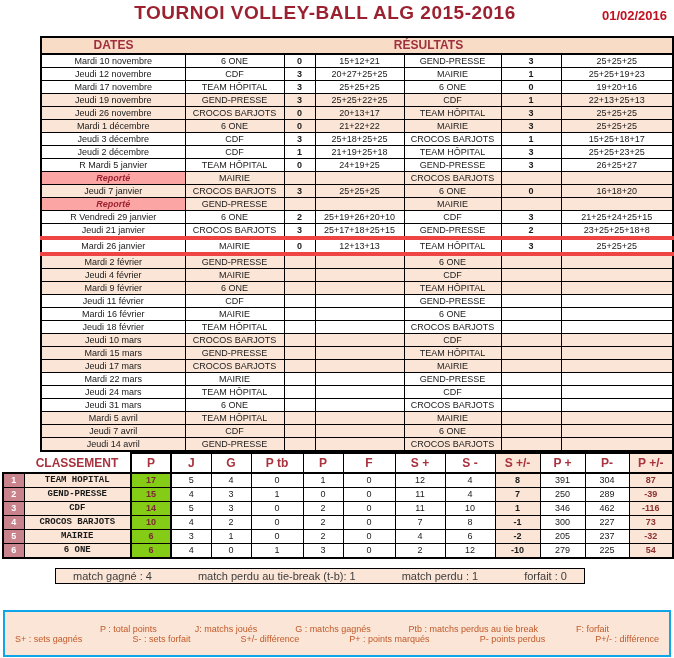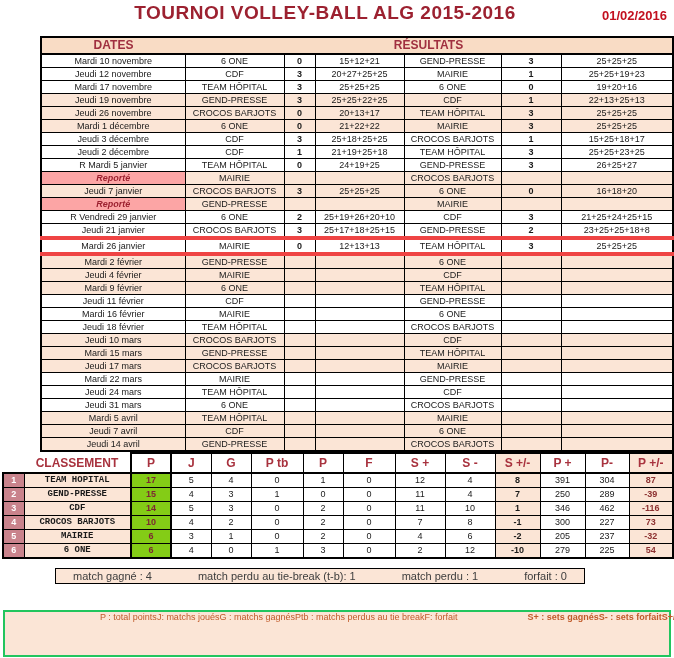--- a/index.html
+++ b/index.html
@@ -58,26 +58,26 @@
   .classm tr.first td.rankc,.classm tr.first td.teamc{border-top:2px solid #000;}
   .classm tr:last-child td{border-bottom:2px solid #000;}
   
   .points-bar{
     position:absolute;top:568px;left:55px;width:528px;height:14px;
     background:#fbe5d6;border:1px solid #000;display:flex;align-items:center;
     justify-content:center;gap:46px;font-size:11px;color:#3d3d3d;white-space:nowrap;
   }
   .abbrev-box{
     position:absolute;top:610px;left:3px;width:664px;height:43px;
-    background:#fbe5d6;border:2px solid #22c55e;color:#c05a2a;font-size:9px;
-    display:flex;flex-direction:row;justify-content:flex-start;
+    background:#fbe5d6;border:2px solid #0ea5e9;color:#c05a2a;font-size:9px;
+    display:flex;flex-direction:column;justify-content:center;
   }
   .abbrev-line{display:flex;justify-content:space-between;white-space:nowrap;}
   .abbrev-line.l1{padding:0 60px 0 95px;}
-  .abbrev-line.l2{padding:0 10px;font-weight:bold;}
+  .abbrev-line.l2{padding:0 10px;}
 </style>
 </head>
 <body>
 
 <div class="title">TOURNOI VOLLEY-BALL ALG 2015-2016</div>
 <div class="date-stamp">01/02/2016</div>
 
 <table class="sched">
   <colgroup>
     <col style="width:144px">

